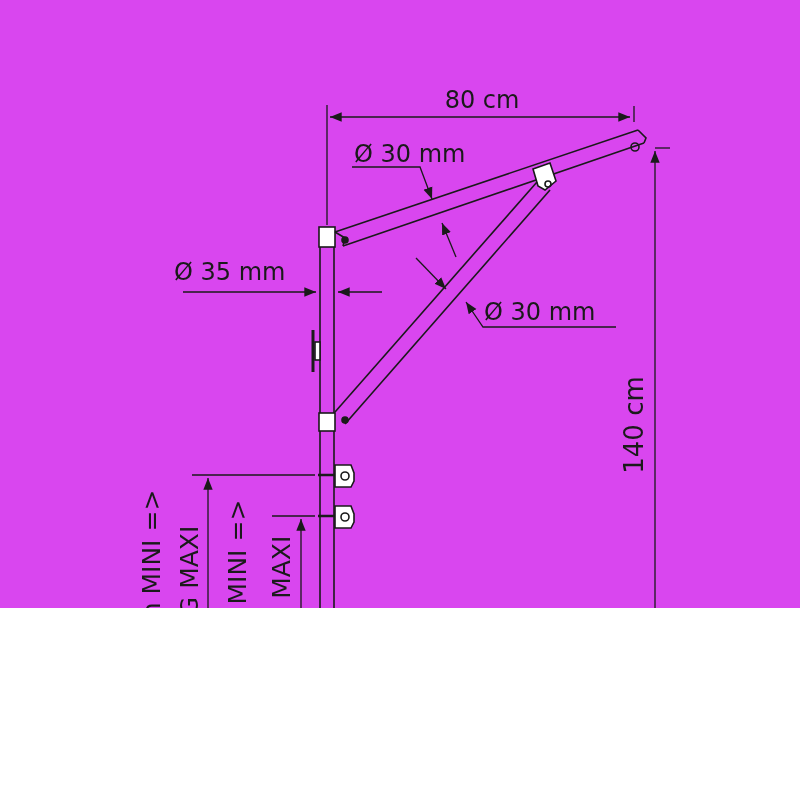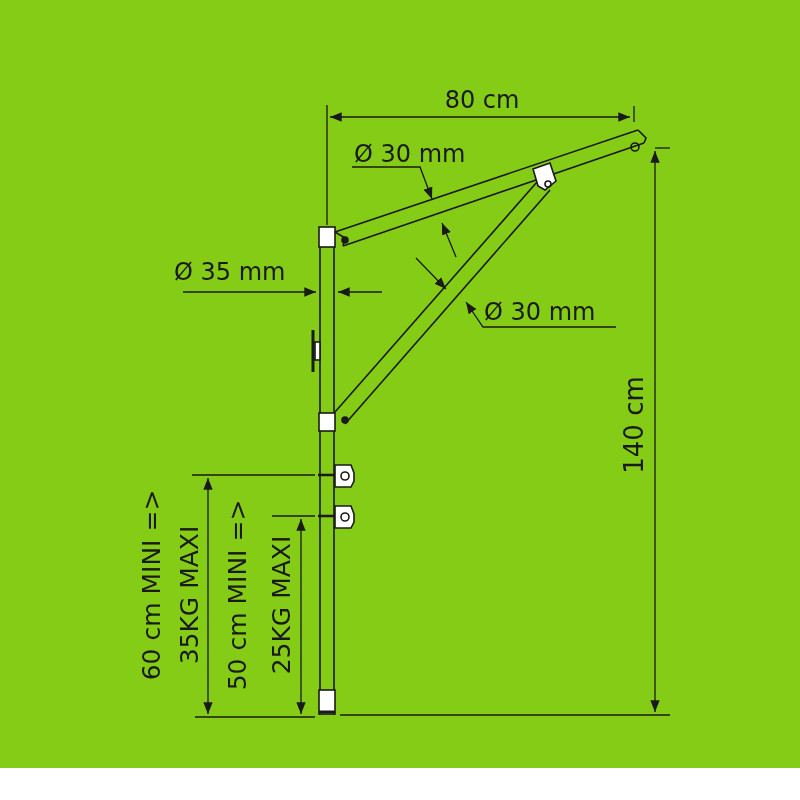--- a/index.html
+++ b/index.html
@@ -1,16 +1,16 @@
 <!DOCTYPE html>
 <html><head>
 <meta charset="utf-8">
 <style>
   html,body{margin:0;padding:0;background:#fff;}
-  #canvas{position:relative;width:800px;height:768px;background:#84cc16;overflow:hidden;}
+  #canvas{position:relative;width:800px;height:608px;background:#d946ef;overflow:hidden;}
   svg{position:absolute;left:0;top:0;}
   .lbl{font-family:"DejaVu Sans","Liberation Sans",sans-serif;fill:#1a1a1a;}
 </style>
 </head>
 <body>
 
 <div id="canvas">
 <svg width="800" height="800" viewBox="0 0 800 800">
   <defs>
     <marker id="ah" viewBox="0 0 10 10" refX="10" refY="5" markerWidth="9" markerHeight="9" orient="auto-start-reverse">

